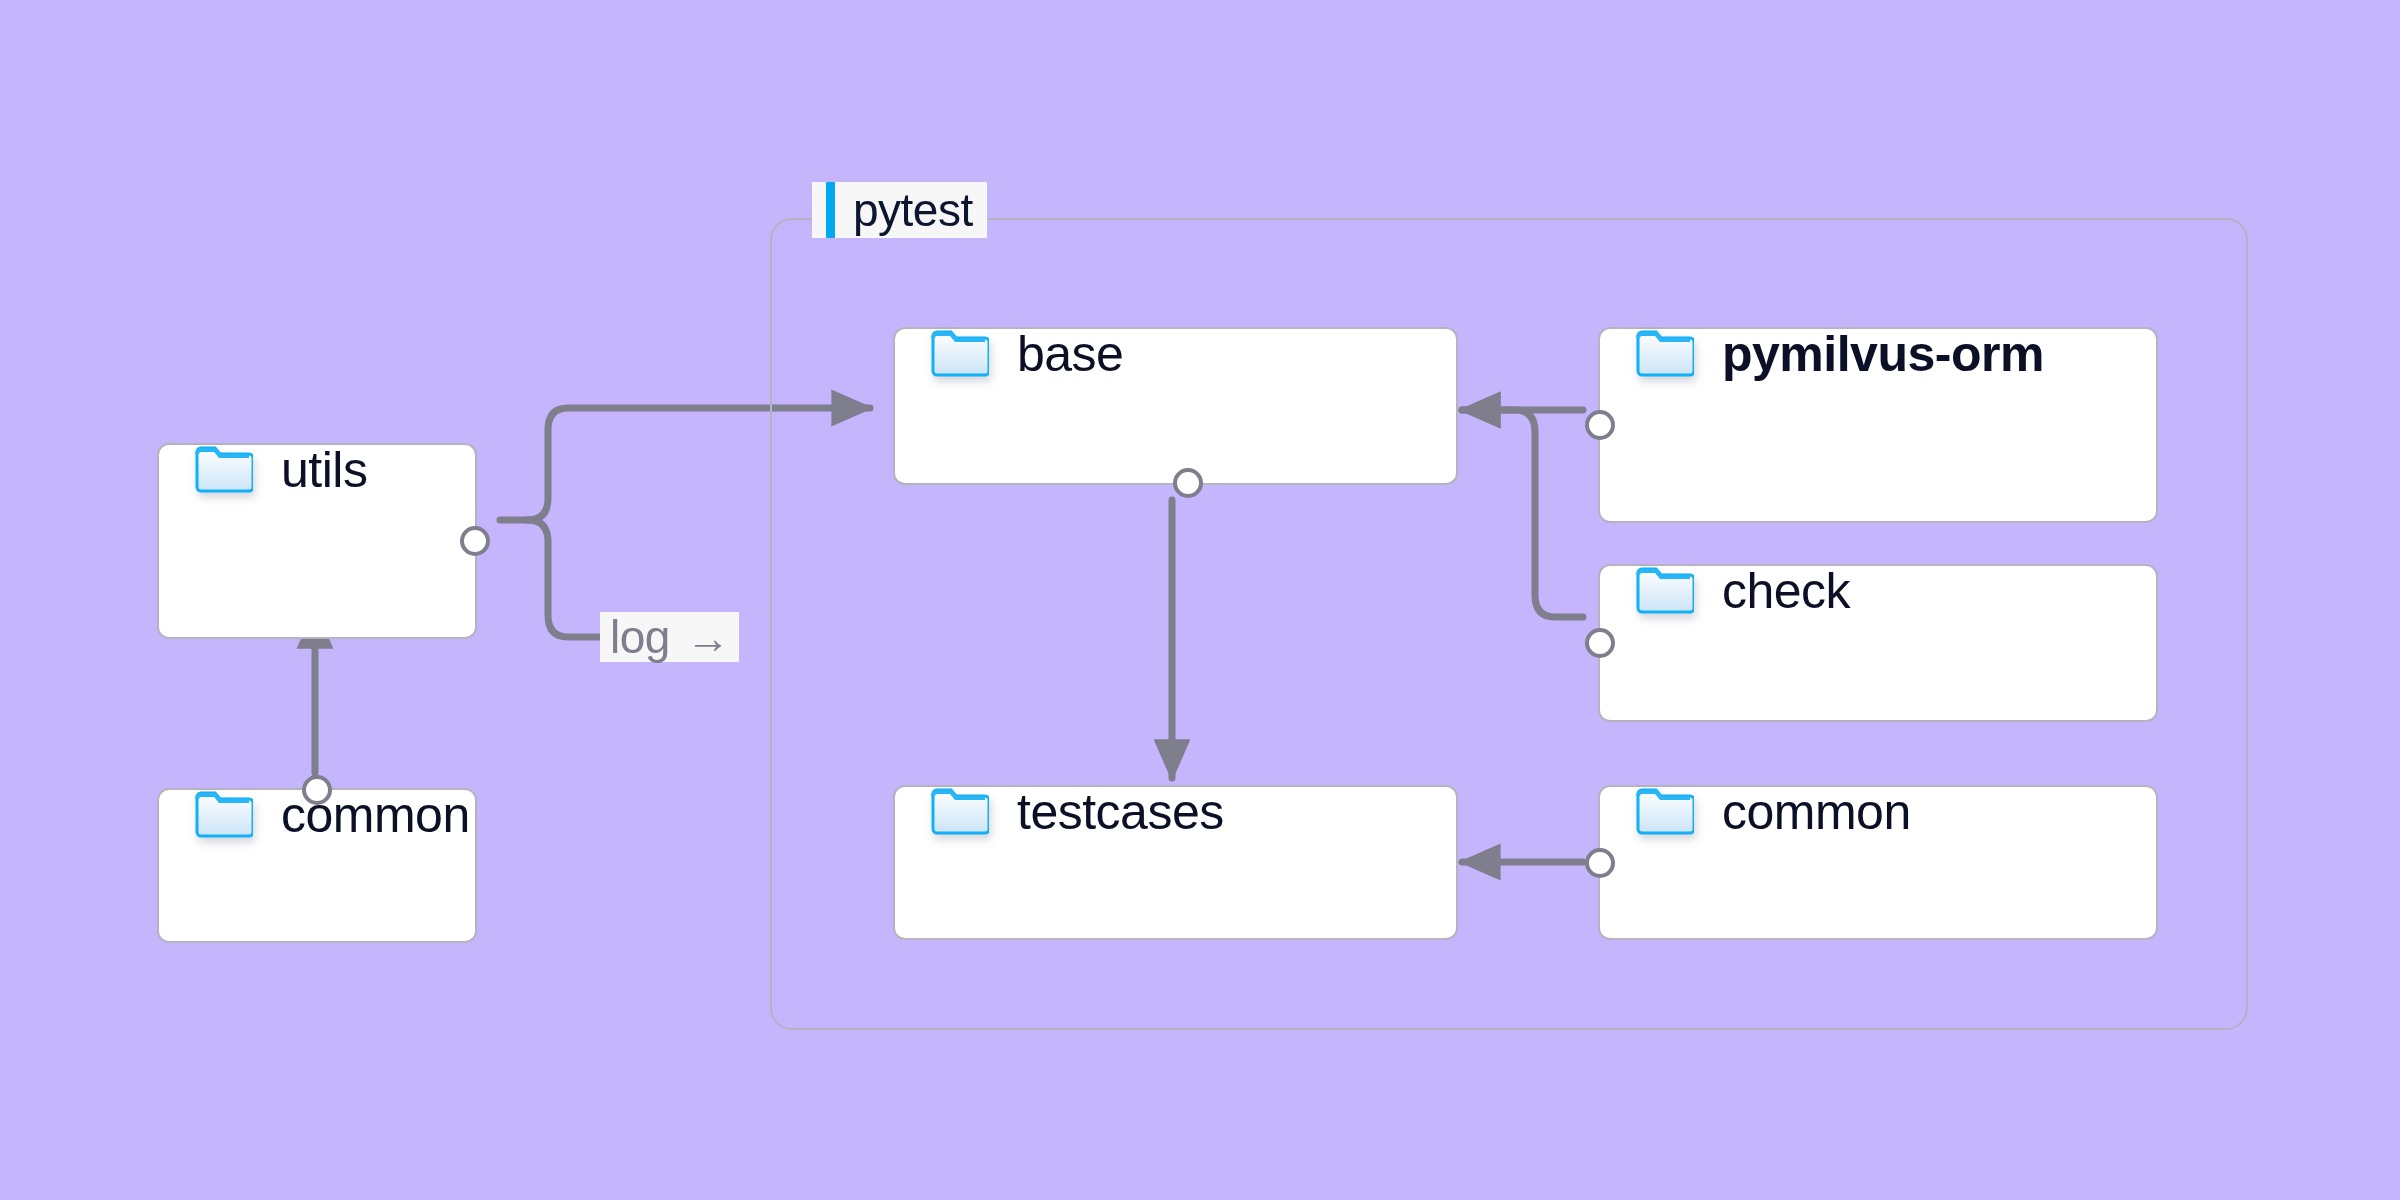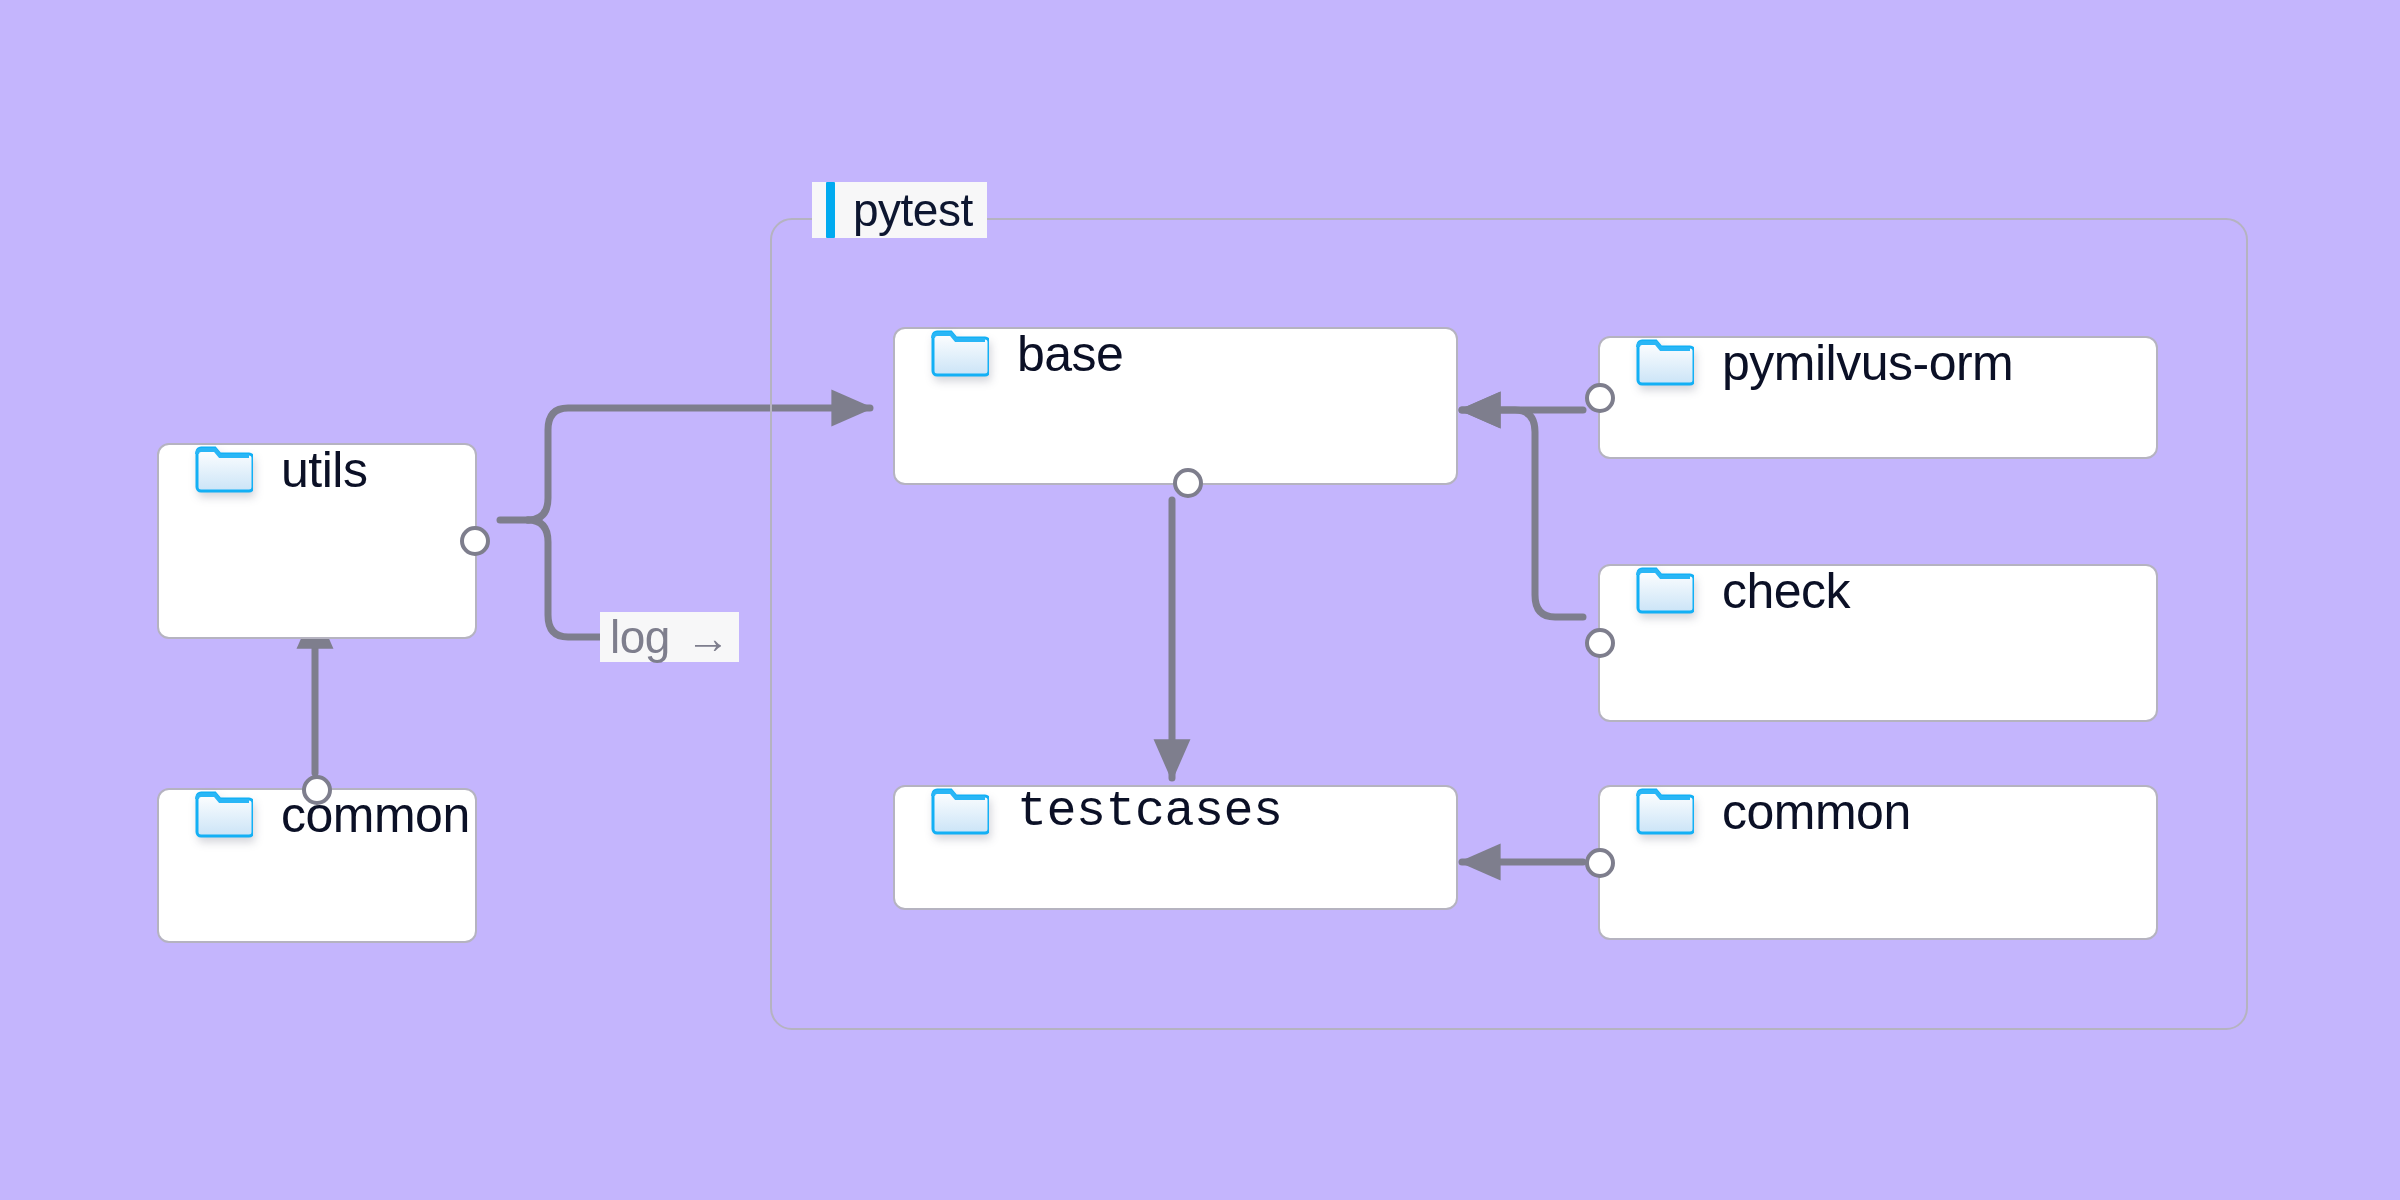--- a/index.html
+++ b/index.html
@@ -185,31 +185,31 @@
     <span class="folder-icon">
       <svg width="58" height="48" viewBox="0 0 58 48" xmlns="http://www.w3.org/2000/svg">
         <path d="M2 7 a4 4 0 0 1 4-4 h14 l5 6 h29 a4 4 0 0 1 4 4 v29 a4 4 0 0 1 -4 4 H6 a4 4 0 0 1 -4-4 z" fill="url(#folderGrad)" stroke="#13b0f5" stroke-width="3"></path>
         <path d="M2 9 a4 4 0 0 1 4-4 h14 l5 6 h29" fill="none" stroke="#29b6f6" stroke-width="4"></path>
       </svg>
     </span>
     <span class="node-label">base</span>
     <span class="port" style="left:278px; bottom:-15px;"></span>
   </div>
 
-  <div class="node" style="left:893px; top:785px; width:565px; height:125px;font-family:Liberation Mono, monospace;">
+  <div class="node" style="left:893px; top:785px; width:565px; height:155px;">
     <span class="folder-icon">
       <svg width="58" height="48" viewBox="0 0 58 48" xmlns="http://www.w3.org/2000/svg">
         <path d="M2 7 a4 4 0 0 1 4-4 h14 l5 6 h29 a4 4 0 0 1 4 4 v29 a4 4 0 0 1 -4 4 H6 a4 4 0 0 1 -4-4 z" fill="url(#folderGrad)" stroke="#13b0f5" stroke-width="3"></path>
         <path d="M2 9 a4 4 0 0 1 4-4 h14 l5 6 h29" fill="none" stroke="#29b6f6" stroke-width="4"></path>
       </svg>
     </span>
     <span class="node-label">testcases</span>
   </div>
 
-  <div class="node" style="left:1598px; top:336px; width:560px; height:123px;">
+  <div class="node" style="left:1598px; top:327px; width:560px; height:196px;font-weight:bold;">
     <span class="folder-icon">
       <svg width="58" height="48" viewBox="0 0 58 48" xmlns="http://www.w3.org/2000/svg">
         <path d="M2 7 a4 4 0 0 1 4-4 h14 l5 6 h29 a4 4 0 0 1 4 4 v29 a4 4 0 0 1 -4 4 H6 a4 4 0 0 1 -4-4 z" fill="url(#folderGrad)" stroke="#13b0f5" stroke-width="3"></path>
         <path d="M2 9 a4 4 0 0 1 4-4 h14 l5 6 h29" fill="none" stroke="#29b6f6" stroke-width="4"></path>
       </svg>
     </span>
     <span class="node-label">pymilvus-orm</span>
     <span class="port" style="left:-15px; top:50%; margin-top:-15px;"></span>
   </div>
 

